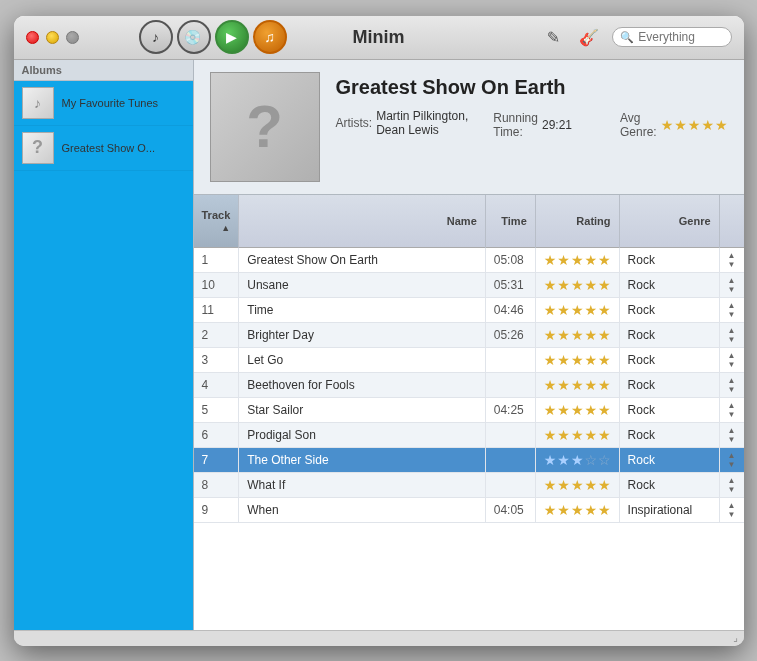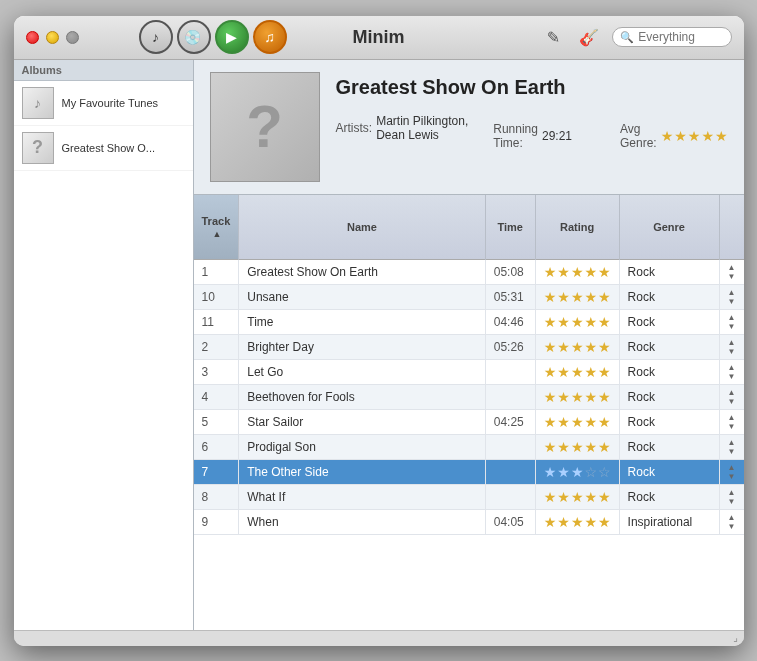--- a/index.html
+++ b/index.html
@@ -118,21 +118,21 @@
     
     .main-content {
       display: flex;
       flex: 1;
       overflow: hidden;
       background: #e8e8e8;
     }
     
     .sidebar {
       width: 180px;
-      background: #ffffff;
+      background: #0ea5e9;
       border-right: 1px solid #b0b8c0;
       display: flex;
       flex-direction: column;
       flex-shrink: 0;
     }
     .sidebar-header {
       padding: 4px 8px;
       font-size: 11px;
       color: #666;
       font-weight: bold;
@@ -213,21 +213,21 @@
       gap: 4px;
       font-size: 12px;
       color: #333;
     }
     .meta-label { color: #555; }
     .meta-value { color: #333; }
     .meta-row-bottom {
       display: flex;
       align-items: center;
       gap: 48px;
-      margin-top: 15px;
+      margin-top: 4px;
     }
     .stars {
       display: flex;
       gap: 1px;
     }
     .star { color: #e0b030; font-size: 14px; }
     .star-outline { color: #ccc; font-size: 14px; }
 
     
     .track-table-container {
@@ -237,22 +237,22 @@
     }
     table {
       width: 100%;
       border-collapse: collapse;
     }
     thead tr {
       background: linear-gradient(to bottom, #d8dee8, #c8cedd);
       border-bottom: 1px solid #aaa;
     }
     thead th {
-      padding: 20px 8px;
-      text-align: center;
+      padding: 14px 8px;
+      text-align: right;
       font-size: 11px;
       font-weight: bold;
       color: #444;
       border-right: 1px solid #b8bec8;
       cursor: pointer;
       user-select: none;
     }
     thead th:last-child { border-right: none; }
     thead th.sorted {
       background: linear-gradient(to bottom, #b8c8d8, #a0b0c0);

